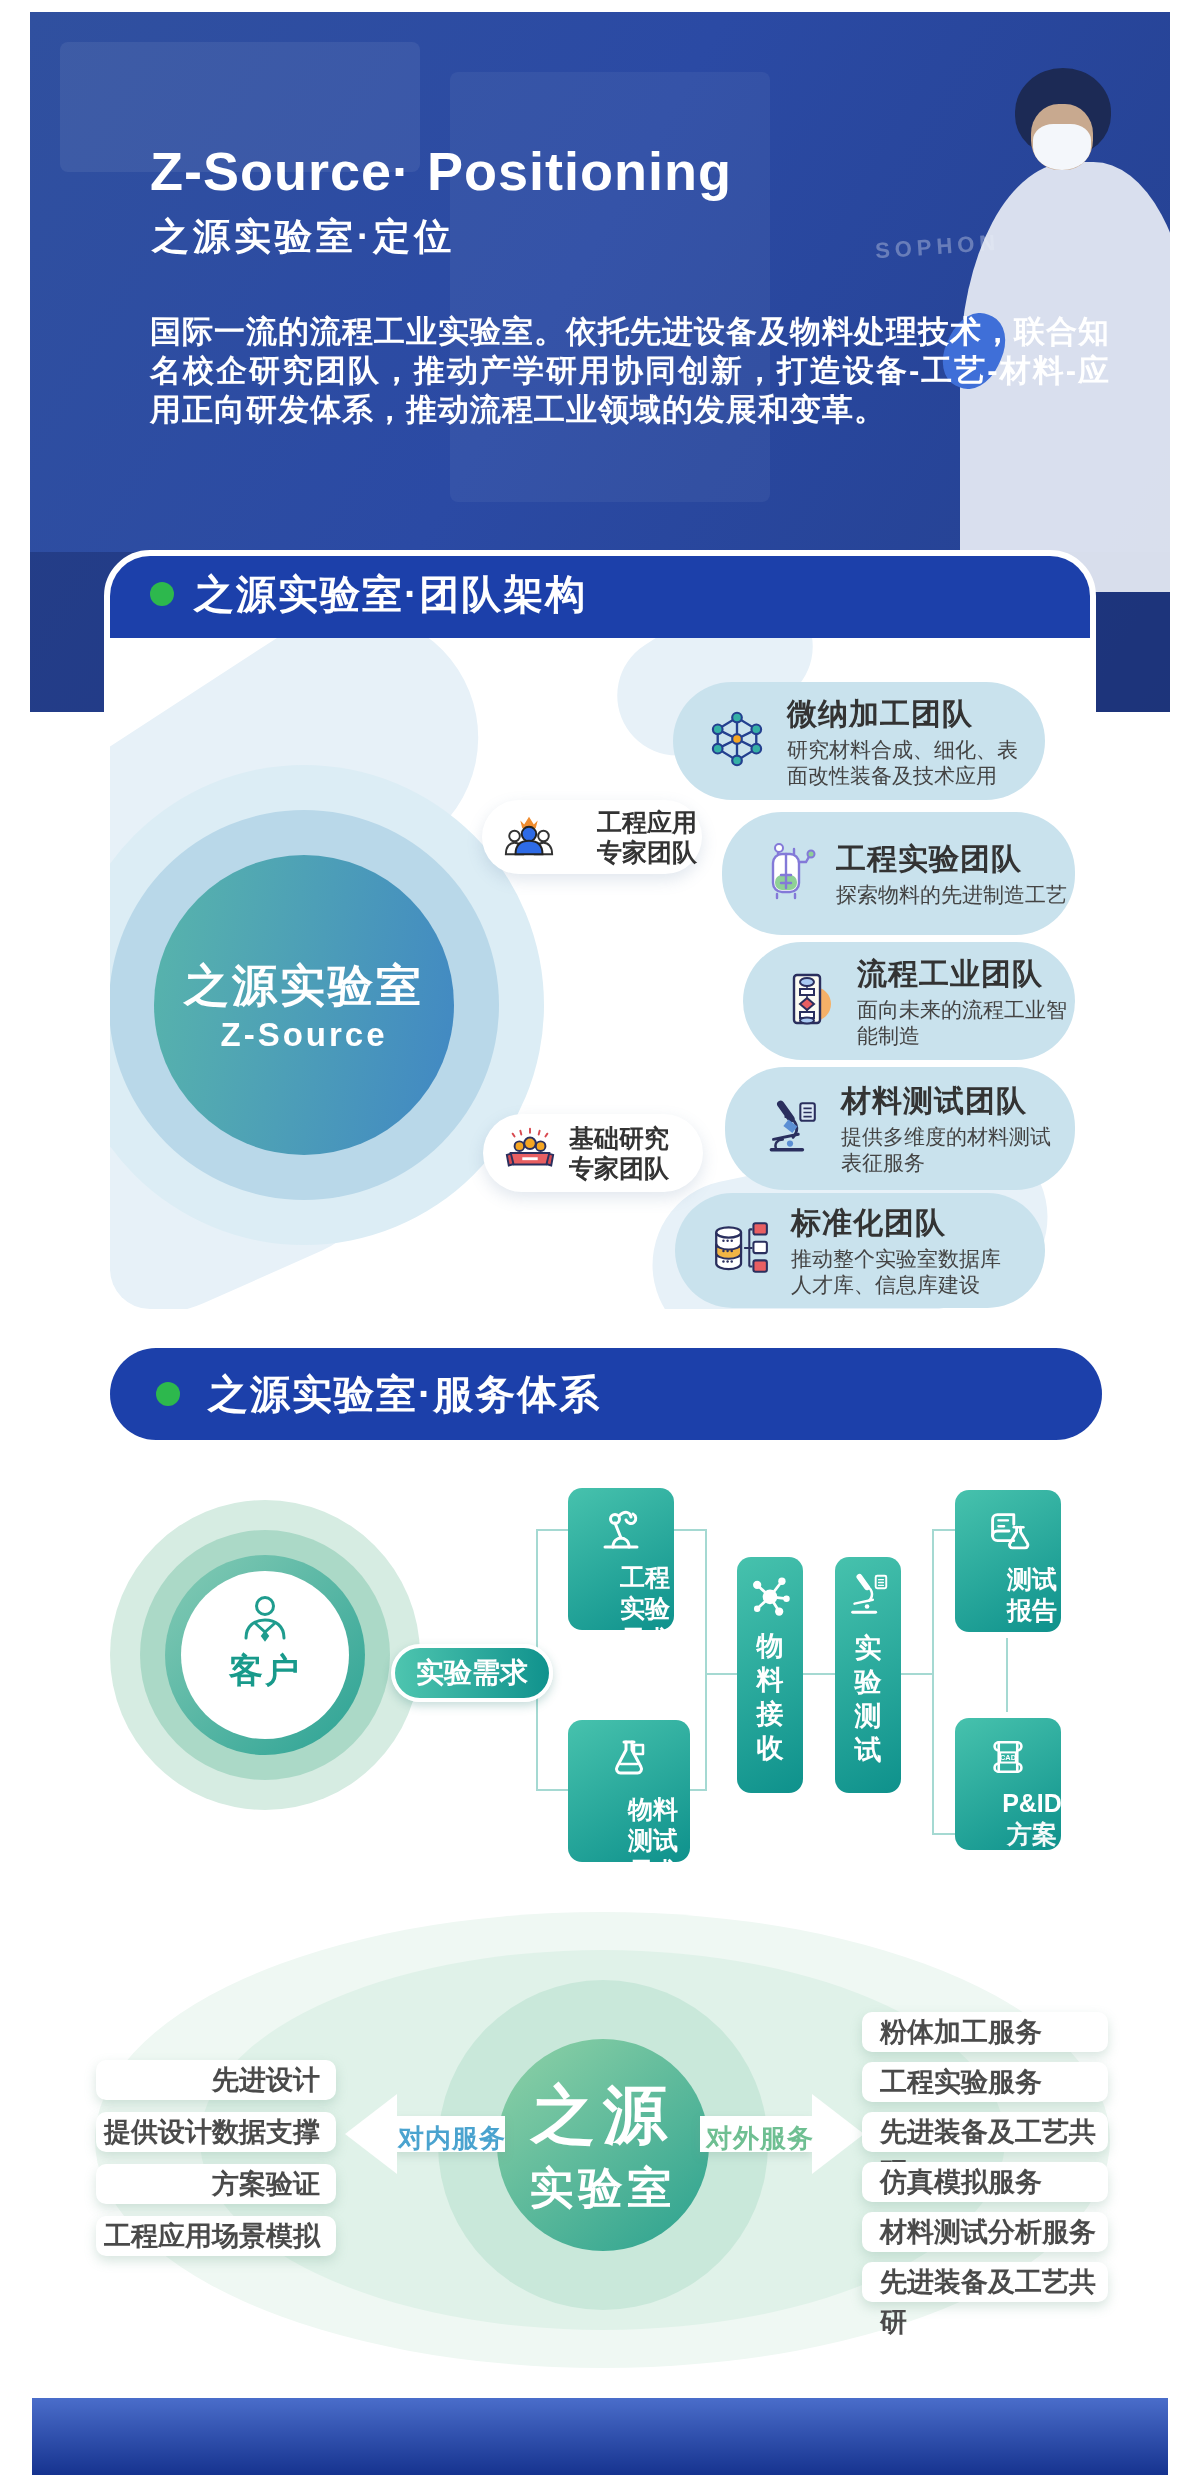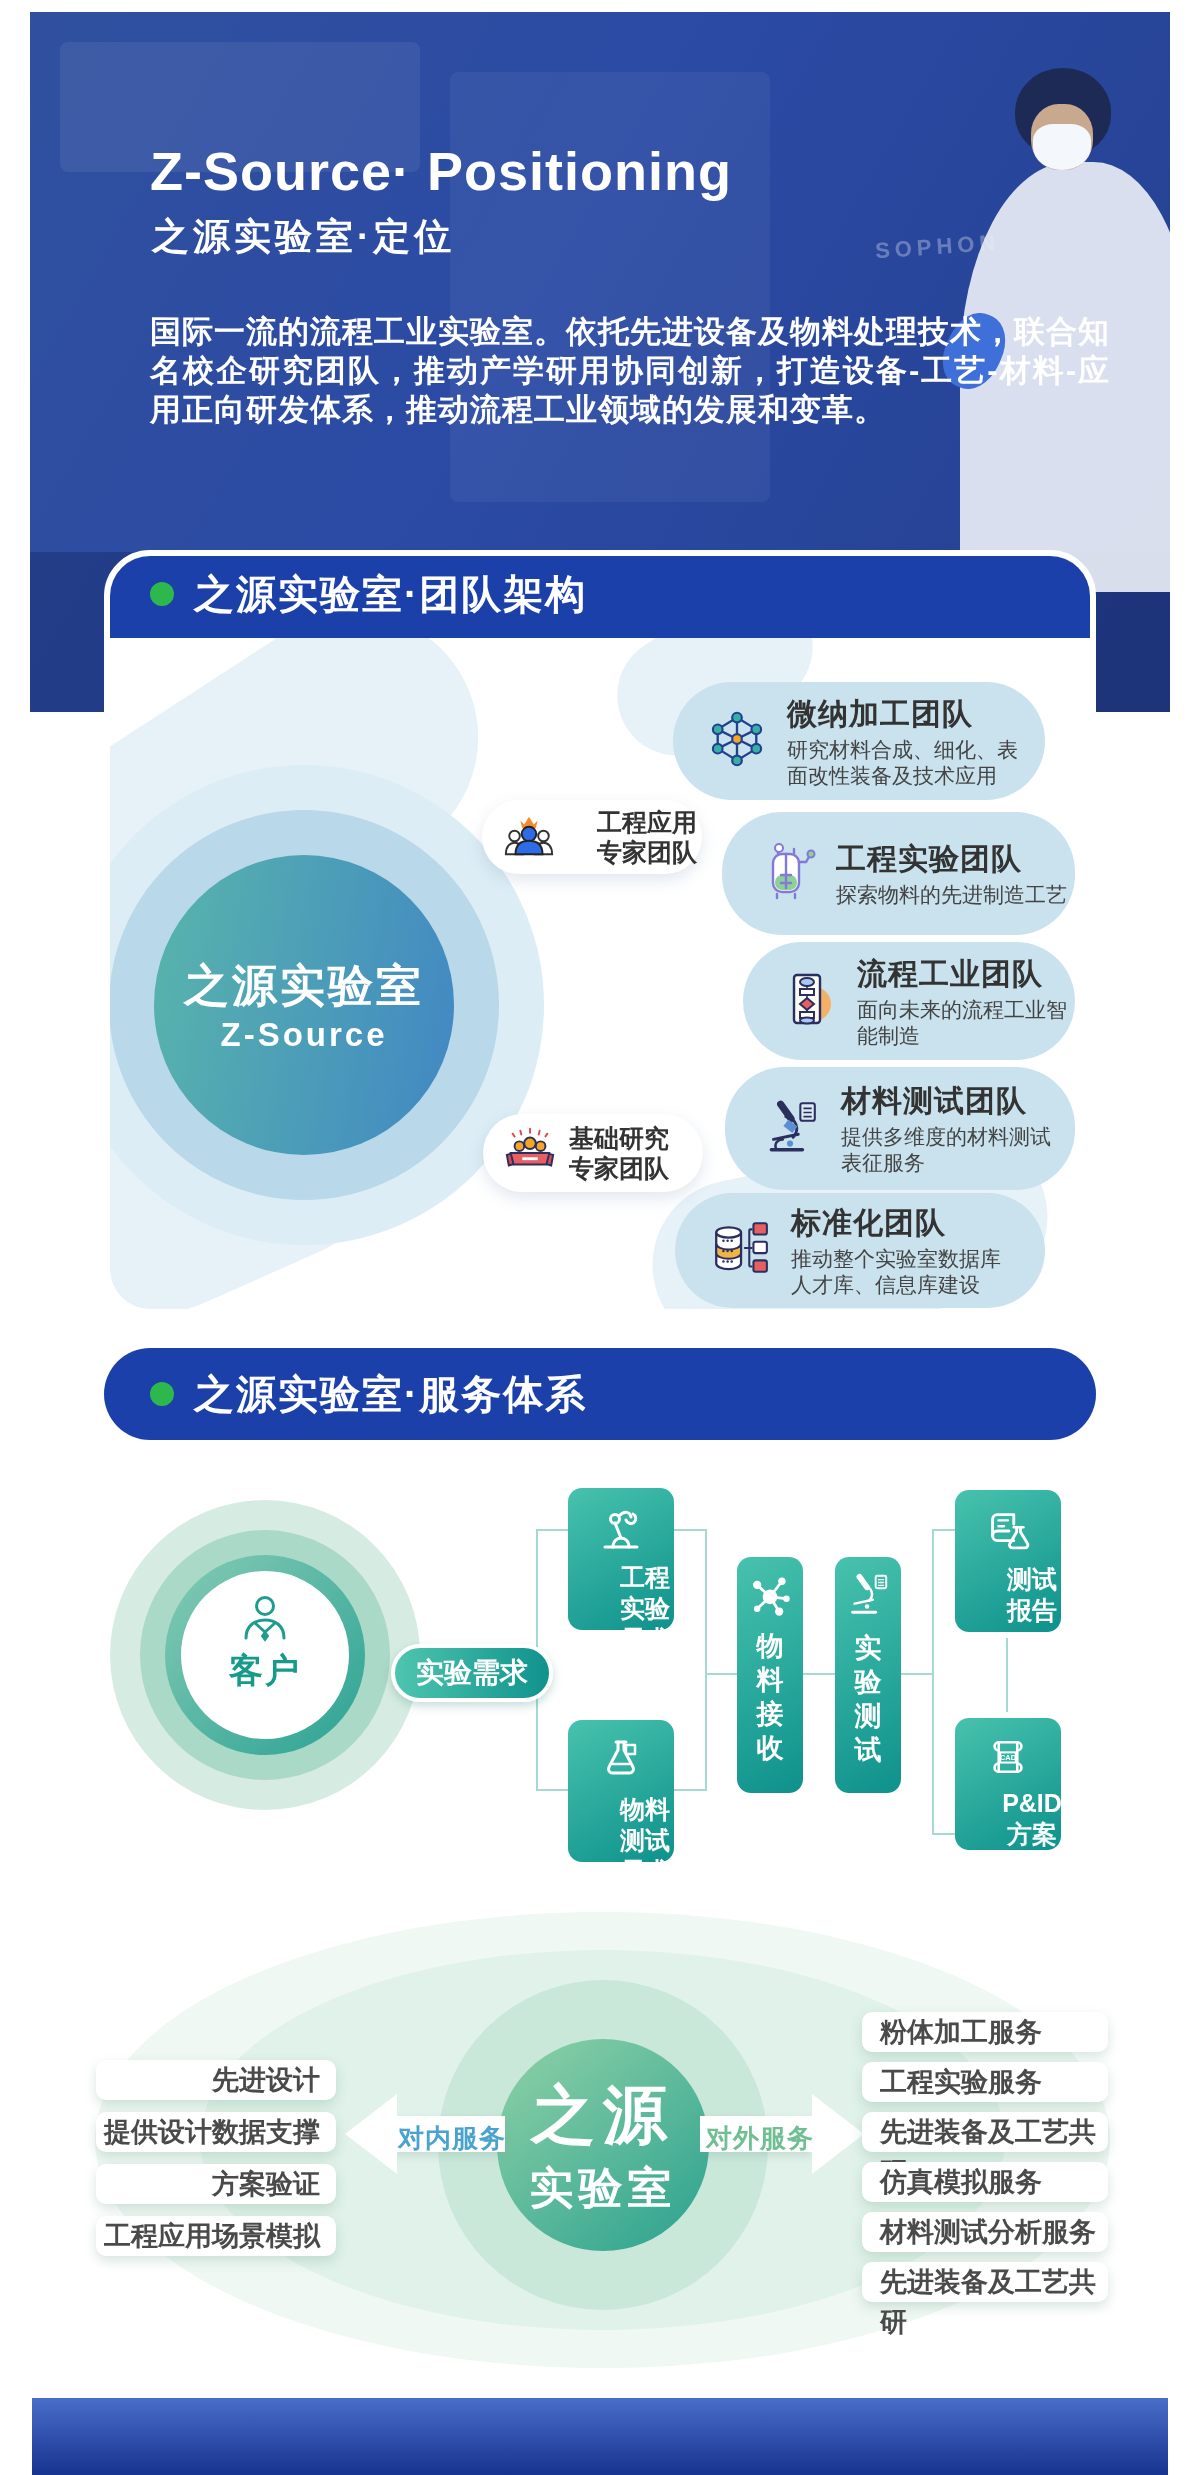--- a/index.html
+++ b/index.html
@@ -9,21 +9,21 @@
   .circle{border-radius:50%;}
   
   .hero{left:30px;top:12px;width:1140px;height:700px;background:linear-gradient(120deg,#30509f 0%,#2b4aa4 45%,#24408f 100%);overflow:hidden;}
   .hero-title{left:120px;top:128px;font-size:54px;font-weight:bold;color:#ffffff;letter-spacing:1px;text-align:right;}
   .hero-subtitle{left:122px;top:200px;font-size:37px;font-weight:bold;color:#ffffff;letter-spacing:4px;}
   .hero-desc{left:120px;top:300px;width:960px;font-size:31px;line-height:39px;font-weight:600;color:#ffffff;letter-spacing:1px;text-align:justify;}
   .photo-label{left:845px;top:222px;font-size:22px;font-weight:bold;color:rgba(255,255,255,0.30);letter-spacing:5px;transform:rotate(-4deg);}
   
   .card1{left:104px;top:550px;width:992px;height:765px;background:#ffffff;border:6px solid #ffffff;border-radius:46px;box-sizing:border-box;}
   .card-header{left:-6px;top:-6px;width:992px;height:88px;background:#1c40aa;border-radius:44px 44px 0 0;display:flex;align-items:center;padding-left:46px;box-sizing:border-box;gap:20px;}
-  .banner2{left:104px;top:1348px;width:992px;height:92px;background:#1c40aa;border-radius:46px;display:flex;align-items:center;padding-left:46px;box-sizing:border-box;gap:20px;}
+  .banner2{left:110px;top:1348px;width:992px;height:92px;background:#1c40aa;border-radius:46px;display:flex;align-items:center;padding-left:46px;box-sizing:border-box;gap:28px;}
   .hdr-dot{width:24px;height:24px;border-radius:50%;background:#2db84d;flex:0 0 auto;}
   .hdr-text{font-size:40px;font-weight:bold;color:#ffffff;letter-spacing:2px;}
   
   .blob{background:#e7f1f8;border-radius:140px;}
   .bigc-outer{left:-46px;top:209px;width:480px;height:480px;background:#dcedf5;}
   .bigc-mid{left:-1px;top:254px;width:390px;height:390px;background:#b9d8e9;}
   .bigc-grad{left:44px;top:299px;width:300px;height:300px;background:linear-gradient(100deg,#58b5ab 0%,#4187c4 100%);display:flex;flex-direction:column;align-items:center;justify-content:center;}
   .bigc-l1{font-size:45px;font-weight:bold;color:#ffffff;letter-spacing:3px;}
   .bigc-l2{font-size:33px;font-weight:bold;color:#ffffff;letter-spacing:3px;}
   .expert{background:#ffffff;border-radius:40px;box-shadow:0 6px 16px rgba(90,120,160,0.18);display:flex;align-items:center;padding-left:20px;box-sizing:border-box;gap:12px;}
@@ -286,21 +286,21 @@
         <circle cx="20" cy="17" r="4.5"></circle>
         <path d="M24 14 c6 -6 11 -4 12 1"></path>
         <path d="M38 12 a5 5 0 1 1 -7 6"></path>
       </svg>
     </span>
     <div class="lbl" style="margin-top:4px;">
       <div>工程实验</div>
       <div>需求</div>
     </div>
   </div>
-  <div class="abs tealbox" style="left:568px;top:1720px;width:106px;height:142px;padding-top:14px;align-items:center;">
+  <div class="abs tealbox" style="left:568px;top:1720px;width:122px;height:142px;padding-top:14px;align-items:center;">
     <span>
       <svg width="52" height="52" viewBox="0 0 52 52" fill="none" stroke="#fff" stroke-width="3" stroke-linecap="round" stroke-linejoin="round">
         <path d="M21 8 h10"></path>
         <path d="M23 8 v8 L14 33 a4 4 0 0 0 3.6 6 h16.8 a4 4 0 0 0 3.6 -6 L29 16 V8"></path>
         <rect x="31" y="11" width="9" height="9" stroke-width="2.5"></rect>
         <path d="M18 30 h16" stroke-width="2.5"></path>
       </svg>
     </span>
     <div class="lbl" style="margin-top:4px;">
       <div>物料测试</div>

